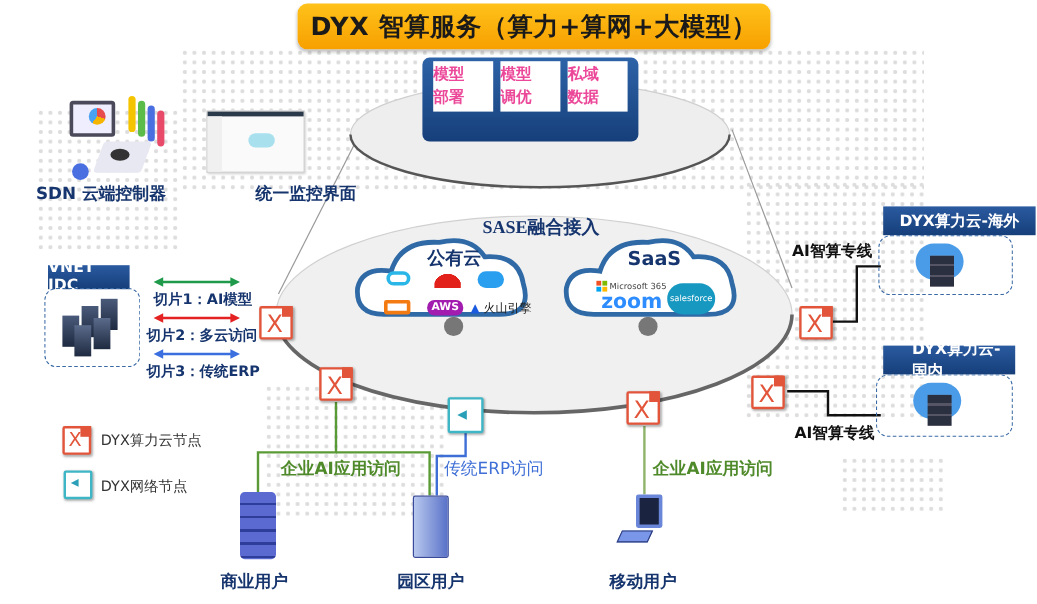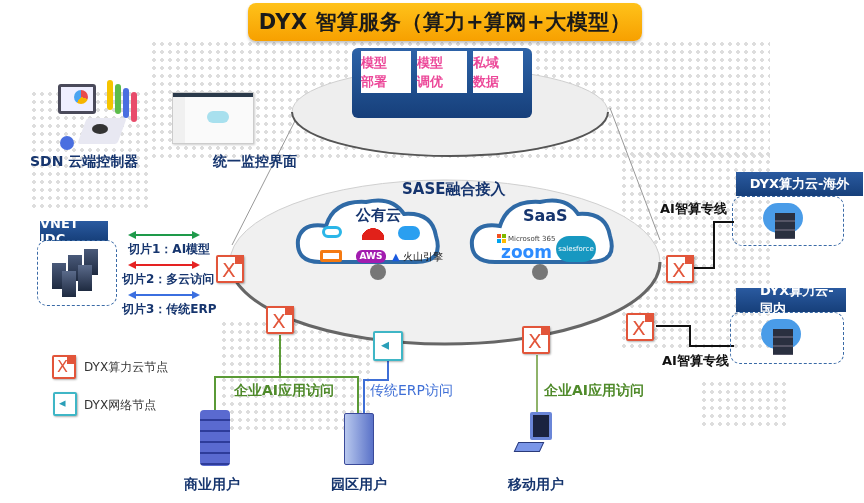--- a/index.html
+++ b/index.html
@@ -134,21 +134,21 @@
     <div class="abs" style="left:16px;top:6px;width:14px;height:26px;background:linear-gradient(#4a5a7a,#1e2a40);"></div>
     <div class="abs" style="left:32px;top:0;width:14px;height:26px;background:linear-gradient(#4a5a7a,#1e2a40);"></div>
     <div class="abs" style="left:10px;top:22px;width:14px;height:26px;background:linear-gradient(#5a6a8a,#1e2a40);"></div>
     <div class="abs" style="left:26px;top:16px;width:14px;height:26px;background:linear-gradient(#5a6a8a,#1e2a40);"></div>
   </div>
 </div>
 <div class="abs slice" style="left:128px;top:241px;">切片1：AI模型</div>
 <div class="abs slice" style="left:122px;top:271px;">切片2：多云访问</div>
 <div class="abs slice" style="left:122px;top:301px;">切片3：传统ERP</div>
 
-<div class="abs cloud-txt" style="left:402px;top:180px;font-size:15px;">SASE融合接入</div>
+<div class="abs cloud-txt" style="left:402px;top:180px;font-size:15px;font-family:Liberation Serif, serif;">SASE融合接入</div>
 <div class="abs cloud-txt" style="left:356px;top:206px;font-size:15px;">公有云</div>
 <div class="abs" style="left:322px;top:226px;width:20px;height:12px;border:3px solid #2bb6e8;border-radius:10px;"></div>
 <div class="abs" style="left:362px;top:224px;width:22px;height:16px;background:radial-gradient(circle at 50% 100%, #e1211a 60%, transparent 62%);"></div>
 <div class="abs" style="left:398px;top:226px;width:22px;height:14px;background:#2a9ff0;border-radius:8px;"></div>
 <div class="abs" style="left:320px;top:250px;width:22px;height:12px;border:3px solid #f47a12;border-radius:2px;"></div>
 <div class="abs" style="left:356px;top:250px;width:30px;height:13px;background:#a21caf;border-radius:6px;color:#fff;font-size:9px;font-weight:bold;text-align:center;line-height:13px;"><span>AWS</span></div>
 <div class="abs" style="left:392px;top:250px;font-size:10px;color:#222;"><span style="color:#1a5adf;font-weight:bold;">▲</span> <span>火山引擎</span></div>
 
 <div class="abs cloud-txt" style="left:523px;top:206px;font-size:16px;">SaaS</div>
 <div class="abs" style="left:497px;top:234px;font-size:7px;color:#444;display:flex;align-items:center;gap:2px;">

